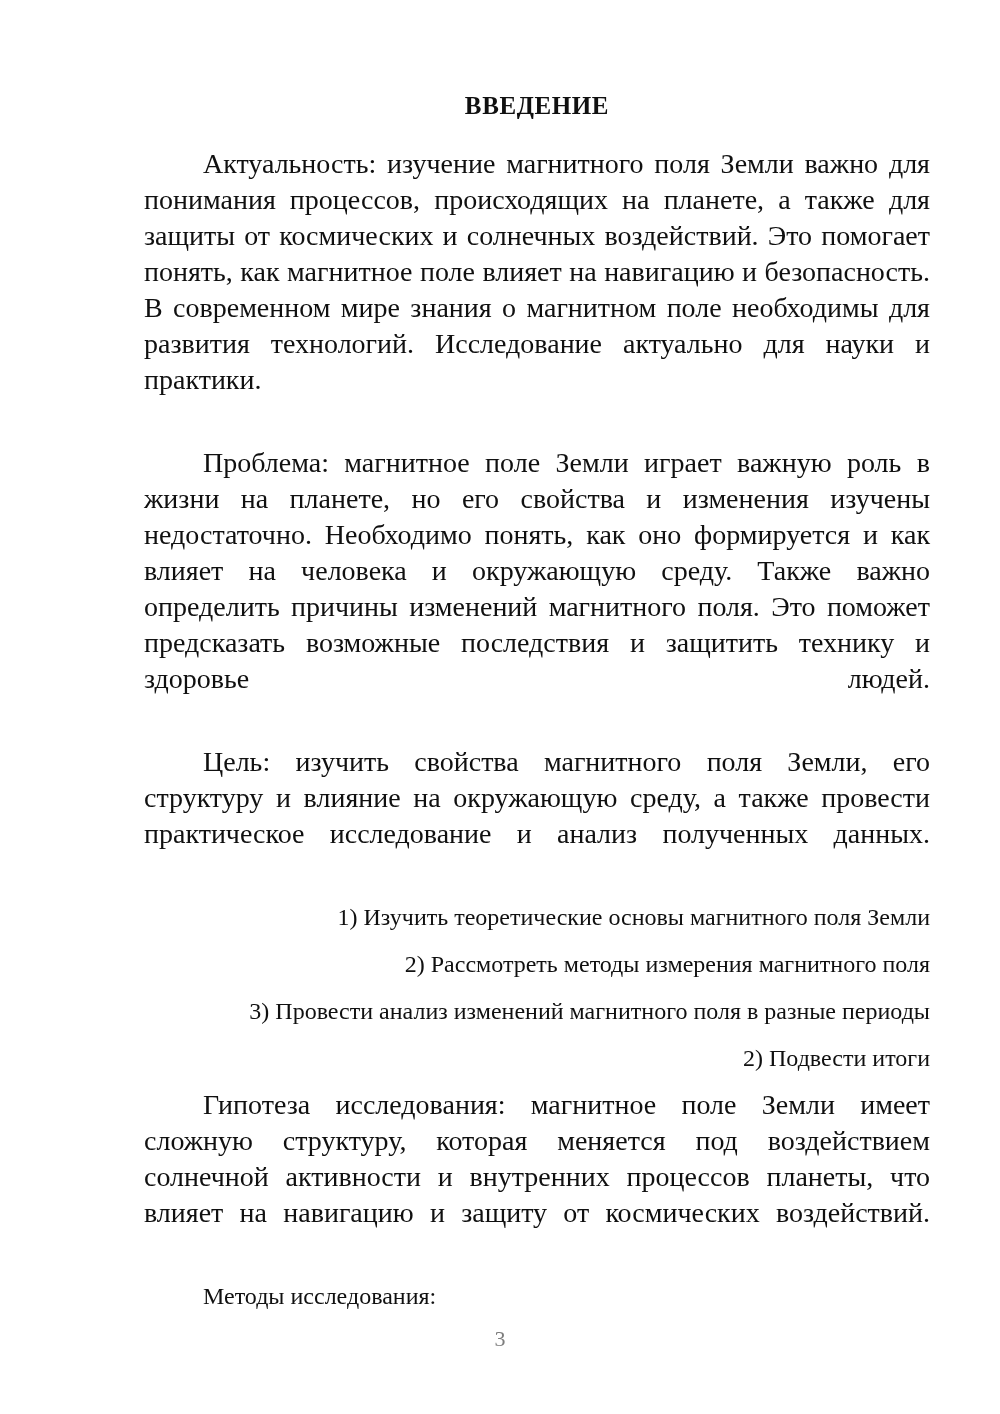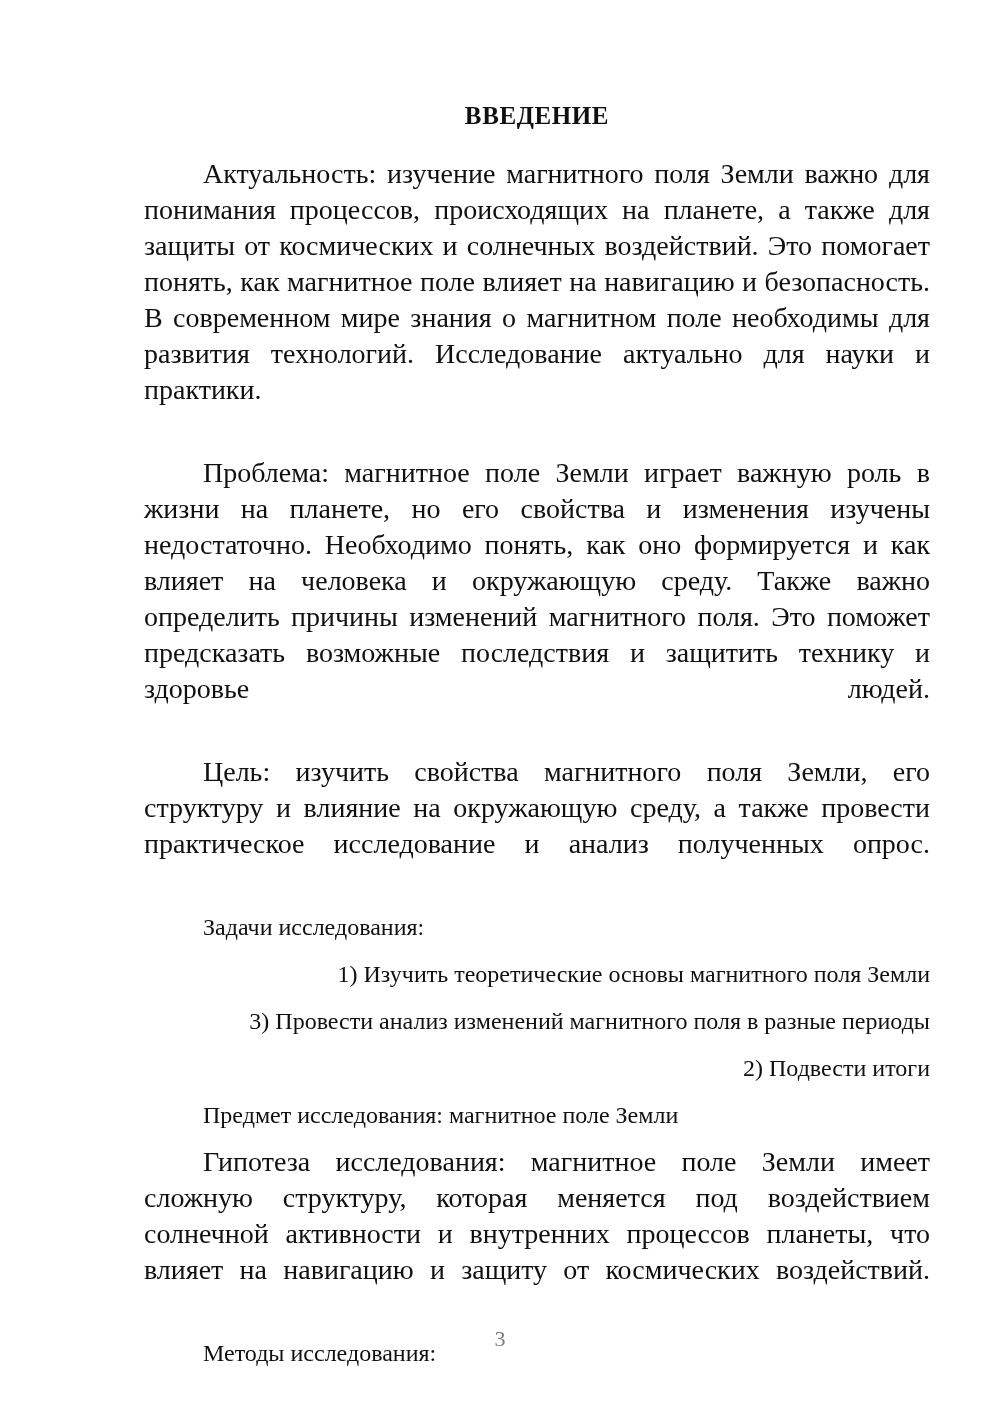--- a/index.html
+++ b/index.html
@@ -33,21 +33,21 @@
     top: 88px;
     width: 786px;
   }
 
   .doc-title {
     font-size: 25px;
     font-weight: bold;
     text-align: center;
     letter-spacing: 0.6px;
     line-height: 36px;
-    margin: 10px 0 22px 0;
+    margin: 0 0 22px 0;
   }
 
   p.para {
     font-size: 28px;
     line-height: 36px;
     text-align: justify;
     text-justify: inter-word;
     text-indent: 59px;
     margin: 0 0 11px 0;
     hyphens: none;
@@ -99,32 +99,31 @@
 <div class="page">
 
   <div class="content">
 
     <h1 class="doc-title">ВВЕДЕНИЕ</h1>
 
     <p class="para">Актуальность: изучение магнитного поля Земли важно для понимания процессов, происходящих на планете, а также для защиты от космических и солнечных воздействий. Это помогает понять, как магнитное поле влияет на навигацию и безопасность. В современном мире знания о магнитном поле необходимы для развития технологий. Исследование актуально для науки и практики.</p>
 
     <p class="para">Проблема: магнитное поле Земли играет важную роль в жизни на планете, но его свойства и изменения изучены недостаточно. Необходимо понять, как оно формируется и как влияет на человека и окружающую среду. Также важно определить причины изменений магнитного поля. Это поможет предсказать возможные последствия и защитить технику и здоровье людей.</p>
 
-    <p class="para">Цель: изучить свойства магнитного поля Земли, его структуру и влияние на окружающую среду, а также провести практическое исследование и анализ полученных опрос.</p>
+    <p class="para">Цель: изучить свойства магнитного поля Земли, его структуру и влияние на окружающую среду, а также провести практическое исследование и анализ полученных данных.</p>
 
-    <p class="lead">Задачи исследования:</p>
 
     <ol class="num-list">
       <li>1) Изучить теоретические основы магнитного поля Земли</li>
+      <li>2) Рассмотреть методы измерения магнитного поля</li>
       <li>3) Провести анализ изменений магнитного поля в разные периоды</li>
       <li>2) Подвести итоги</li>
     </ol>
 
 
-    <p class="lead">Предмет исследования: магнитное поле Земли</p>
 
     <p class="para">Гипотеза исследования: магнитное поле Земли имеет сложную структуру, которая меняется под воздействием солнечной активности и внутренних процессов планеты, что влияет на навигацию и защиту от космических воздействий.</p>
 
     <p class="lead">Методы исследования:</p>
 
   </div>
 
   <div class="page-number">3</div>
 
 </div>

